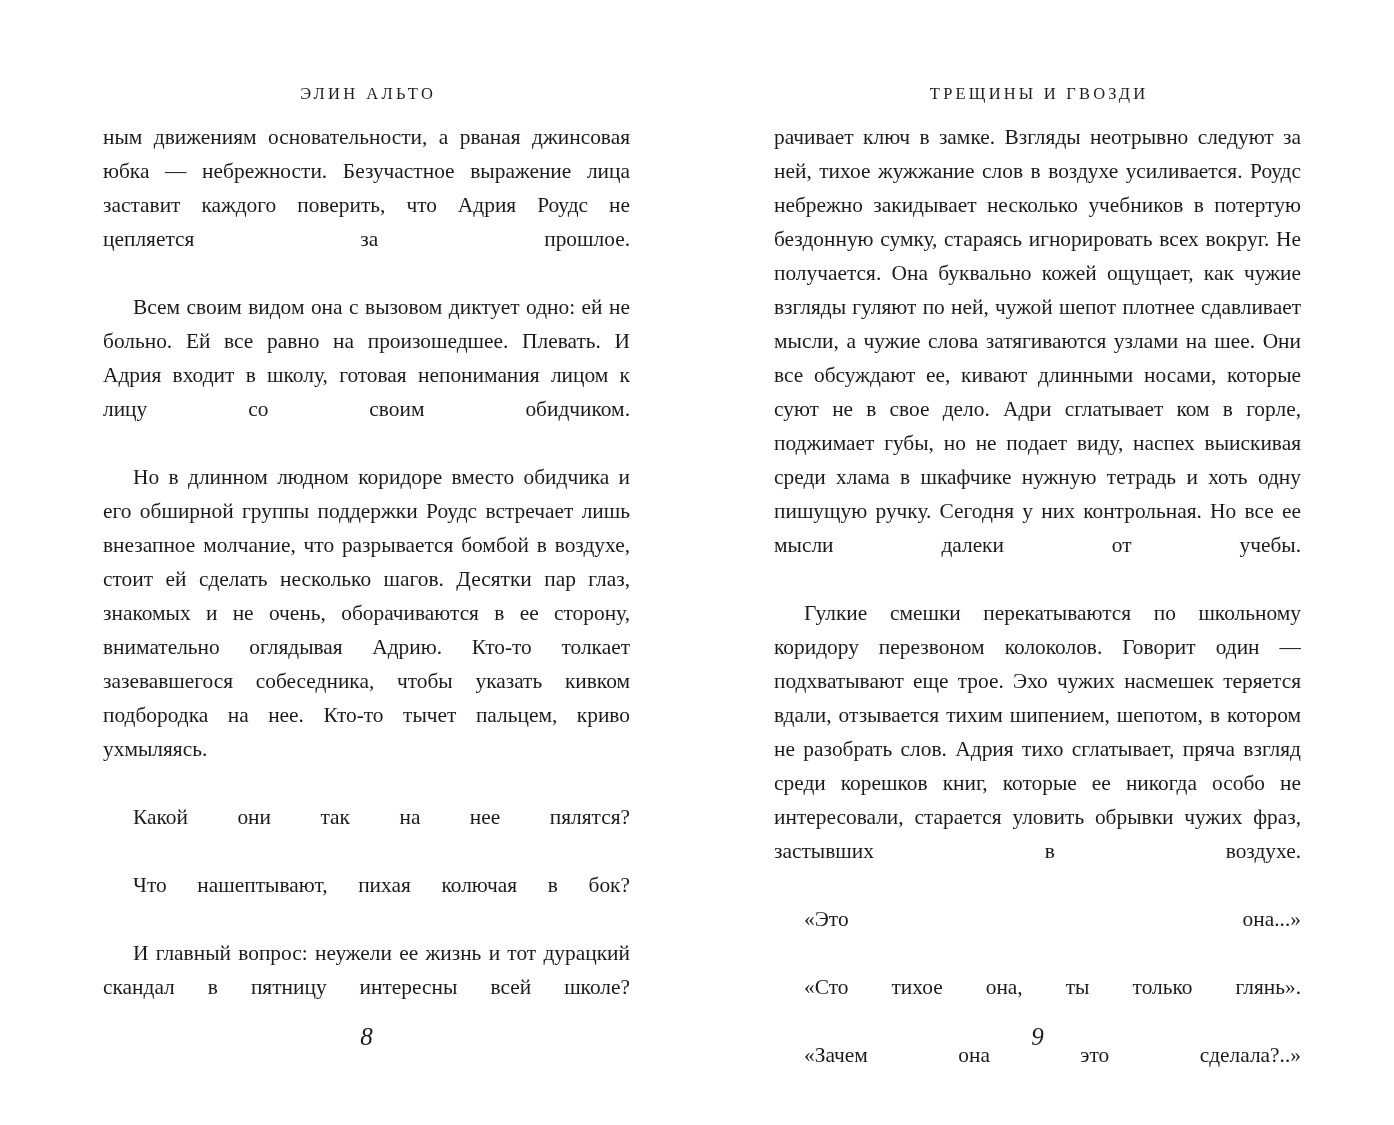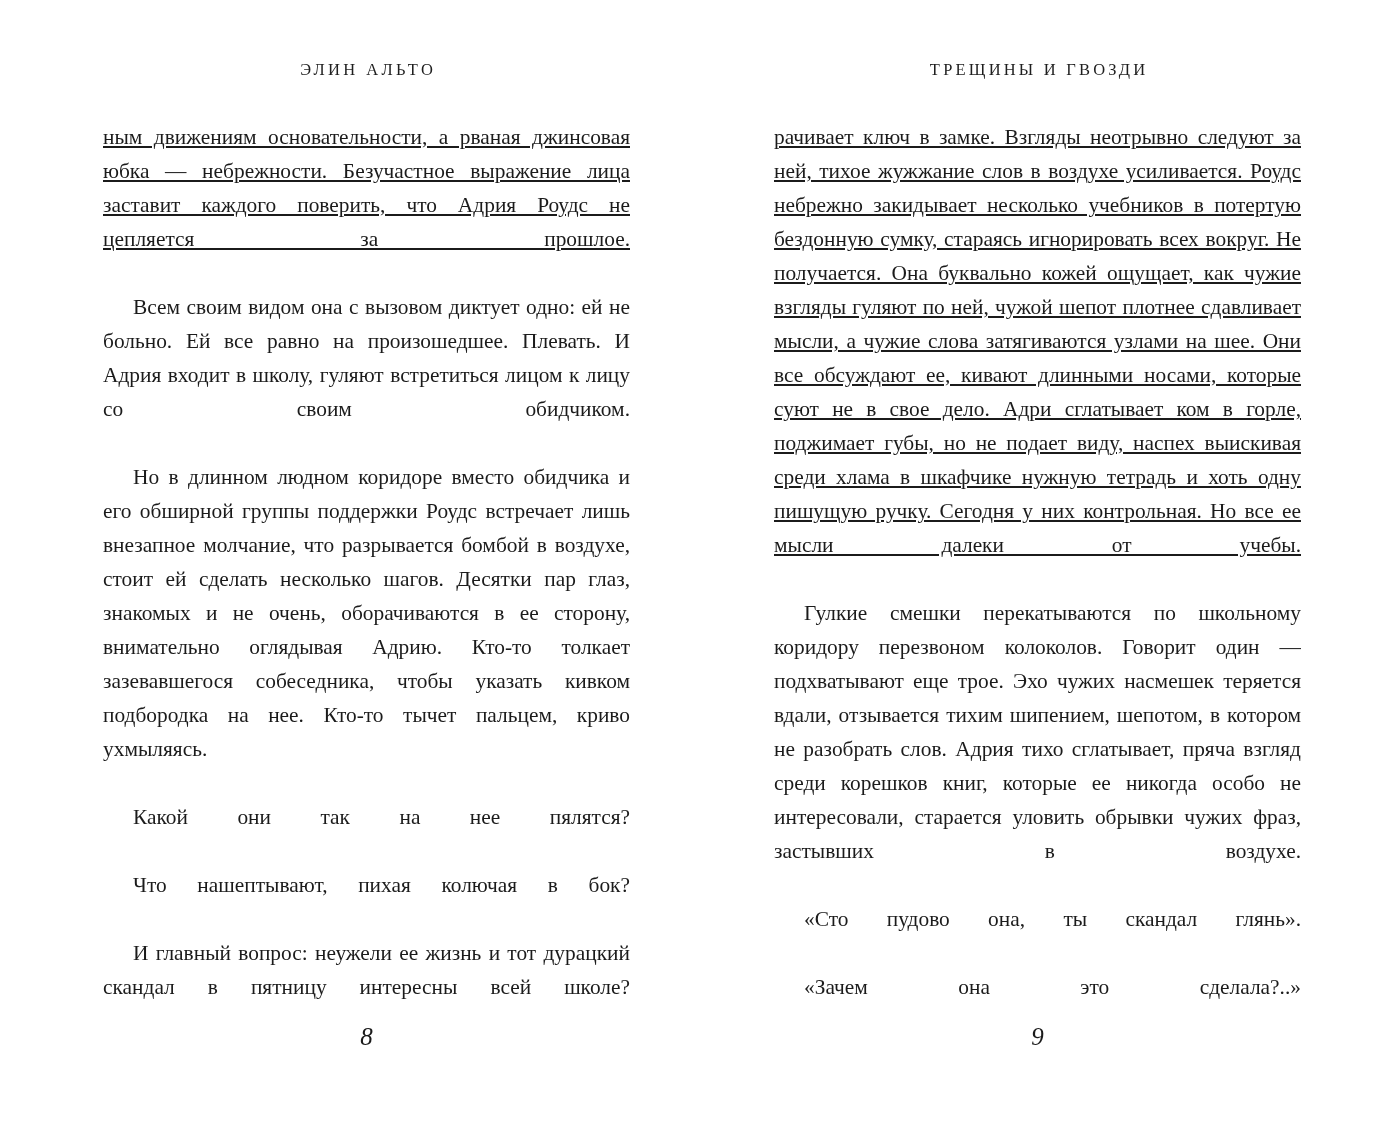--- a/index.html
+++ b/index.html
@@ -28,21 +28,21 @@
     top: 0;
     height: 1125px;
     box-sizing: border-box;
   }
   .page-left  { left: 0;   width: 697px; }
   .page-right { left: 697px; width: 697px; }
 
   
   .running-head {
     position: absolute;
-    top: 60px;
+    top: 84px;
     text-align: center;
     font-size: 16.5px;
     line-height: 20px;
     text-transform: uppercase;
     white-space: nowrap;
     color: #1f1f1f;
   }
   .page-left .running-head {
     left: 103px;
     width: 527px;
@@ -71,21 +71,20 @@
   }
   .page-left  .textblock { left: 103px; }
   .page-right .textblock { left: 77px;  }
 
   .textblock p {
     margin: 0;
     text-indent: 30px;
   }
   .textblock p.cont {
     text-indent: 0;
-    text-decoration: underline;
   }
   
   .textblock p::after {
     content: "";
     display: inline-block;
     width: 100%;
   }
 
   .dialogue {
     text-indent: 30px;
@@ -108,36 +107,37 @@
 </head>
 <body>
 
 <div class="spread">
 
   <div class="page page-left">
     <div class="running-head">Элин Альто</div>
 
     <div class="textblock">
         <p class="cont">ным движениям основательности, а рваная джинсовая юбка — небрежности. Безучастное выражение лица заставит каждого поверить, что Адрия Роудс не цепляется за прошлое.</p>
-        <p>Всем своим видом она с вызовом диктует одно: ей не больно. Ей все равно на произошедшее. Плевать. И Адрия входит в школу, гуляют встретиться лицом к лицу со своим обидчиком.</p>
+        <p>Всем своим видом она с вызовом диктует одно: ей не больно. Ей все равно на произошедшее. Плевать. И Адрия входит в школу, готовая непонимания лицом к лицу со своим обидчиком.</p>
         <p>Но в длинном людном коридоре вместо обидчика и его обширной группы поддержки Роудс встречает лишь внезапное молчание, что разрывается бомбой в воздухе, стоит ей сделать несколько шагов. Десятки пар глаз, знакомых и не очень, оборачиваются в ее сторону, внимательно оглядывая Адрию. Кто-то толкает зазевавшегося собеседника, чтобы указать кивком подбородка на нее. Кто-то тычет пальцем, криво ухмыляясь.</p>
         <p>Какой они так на нее пялятся?</p>
         <p>Что нашептывают, пихая колючая в бок?</p>
         <p>И главный вопрос: неужели ее жизнь и тот дурацкий скандал в пятницу интересны всей школе?</p>
       </div>
 
     <div class="folio">8</div>
   </div>
 
   <div class="page page-right">
     <div class="running-head">Трещины и гвозди</div>
 
     <div class="textblock">
         <p class="cont">рачивает ключ в замке. Взгляды неотрывно следуют за ней, тихое жужжание слов в воздухе усиливается. Роудс небрежно закидывает несколько учебников в потертую бездонную сумку, стараясь игнорировать всех вокруг. Не получается. Она буквально кожей ощущает, как чужие взгляды гуляют по ней, чужой шепот плотнее сдавливает мысли, а чужие слова затягиваются узлами на шее. Они все обсуждают ее, кивают длинными носами, которые суют не в свое дело. Адри сглатывает ком в горле, поджимает губы, но не подает виду, наспех выискивая среди хлама в шкафчике нужную тетрадь и хоть одну пишущую ручку. Сегодня у них контрольная. Но все ее мысли далеки от учебы.</p>
         <p>Гулкие смешки перекатываются по школьному коридору перезвоном колоколов. Говорит один — подхватывают еще трое. Эхо чужих насмешек теряется вдали, отзывается тихим шипением, шепотом, в котором не разобрать слов. Адрия тихо сглатывает, пряча взгляд среди корешков книг, которые ее никогда особо не интересовали, старается уловить обрывки чужих фраз, застывших в воздухе.</p>
-        <p class="dialogue">«Сто пудово она, ты скандал глянь».</p>
+        <p class="dialogue">«Это она...»</p>
+        <p class="dialogue">«Сто тихое она, ты только глянь».</p>
         <p class="dialogue">«Зачем она это сделала?..»</p>
       </div>
 
     <div class="folio">9</div>
   </div>
 
 </div>
 
 </body></html>

